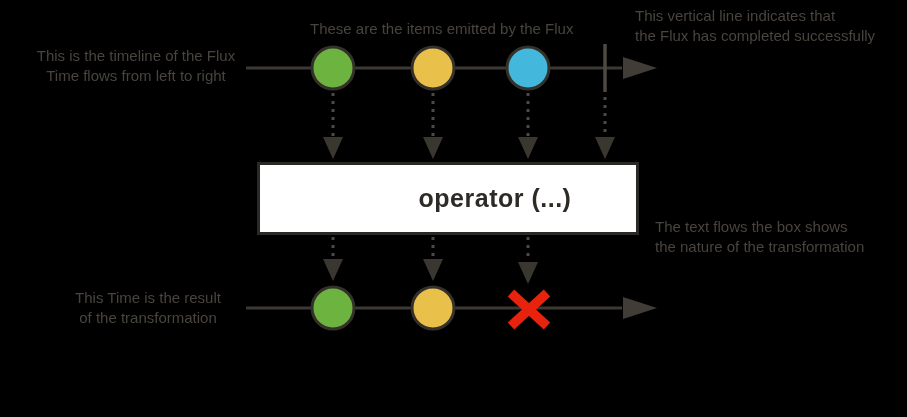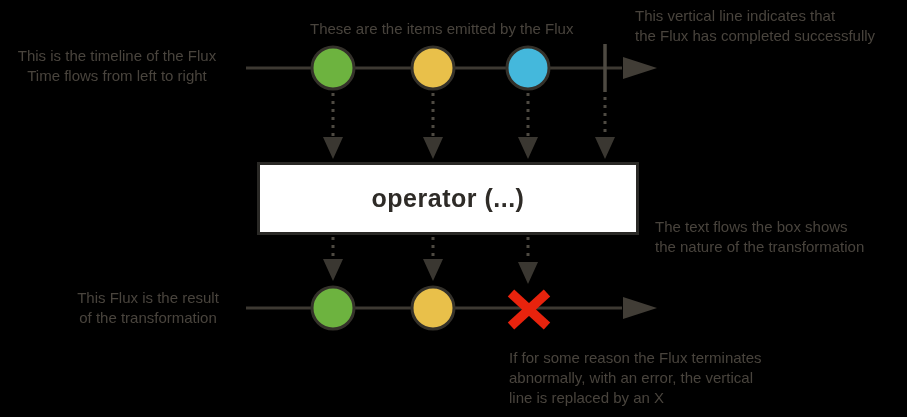--- a/index.html
+++ b/index.html
@@ -37,20 +37,21 @@
     top: 162px;
     width: 382px;
     height: 73px;
     display: flex;
     align-items: center;
     justify-content: center;
     font-size: 25px;
     font-weight: bold;
     color: #2e2b27;
     letter-spacing: 0.5px;
+    padding-left: 47px;
   }
 </style>
 </head>
 <body>
 
 <div class="stage">
 
   <svg class="layer" viewBox="0 0 907 417">
 
     <g>
@@ -91,32 +92,29 @@
       <circle cx="433" cy="308" r="21" stroke="#34312a" stroke-width="3" fill="#e9c04a"></circle>
       <g>
         <line x1="511" y1="293" x2="547" y2="326" stroke-width="9.5" stroke-linecap="butt" stroke="#e8230d"></line>
         <line x1="547" y1="293" x2="511" y2="326" stroke-width="9.5" stroke-linecap="butt" stroke="#e8230d"></line>
       </g>
     </g>
   </svg>
 
   <div class="operator-label">operator (...)</div>
 
-  <div class="note center" style="left:7px; top:46px; width:220px;">This is the timeline of the Flux
+  <div class="note center" style="left:26px; top:46px; width:220px;">This is the timeline of the Flux
 Time flows from left to right</div>
 
   <div class="note" style="left:283px; top:19px;margin-left:27px;">These are the items emitted by the Flux</div>
 
   <div class="note" style="left:595px; top:6px;margin-left:40px;">This vertical line indicates that
 the Flux has completed successfully</div>
 
 
   <div class="note" style="left:655px; top:217px;">The text flows the box shows
 the nature of the transformation</div>
 
-  <div class="note center" style="left:28px; top:288px; width:240px;">This Flux is the result
+  <div class="note center" style="left:28px; top:288px; width:240px;">This Time is the result
 of the transformation</div>
 
-  <div class="note" style="left:509px; top:348px;">If for some reason the Flux terminates
-abnormally, with an error, the vertical
-line is replaced by an X</div>
 
 </div>
 
 </body></html>

